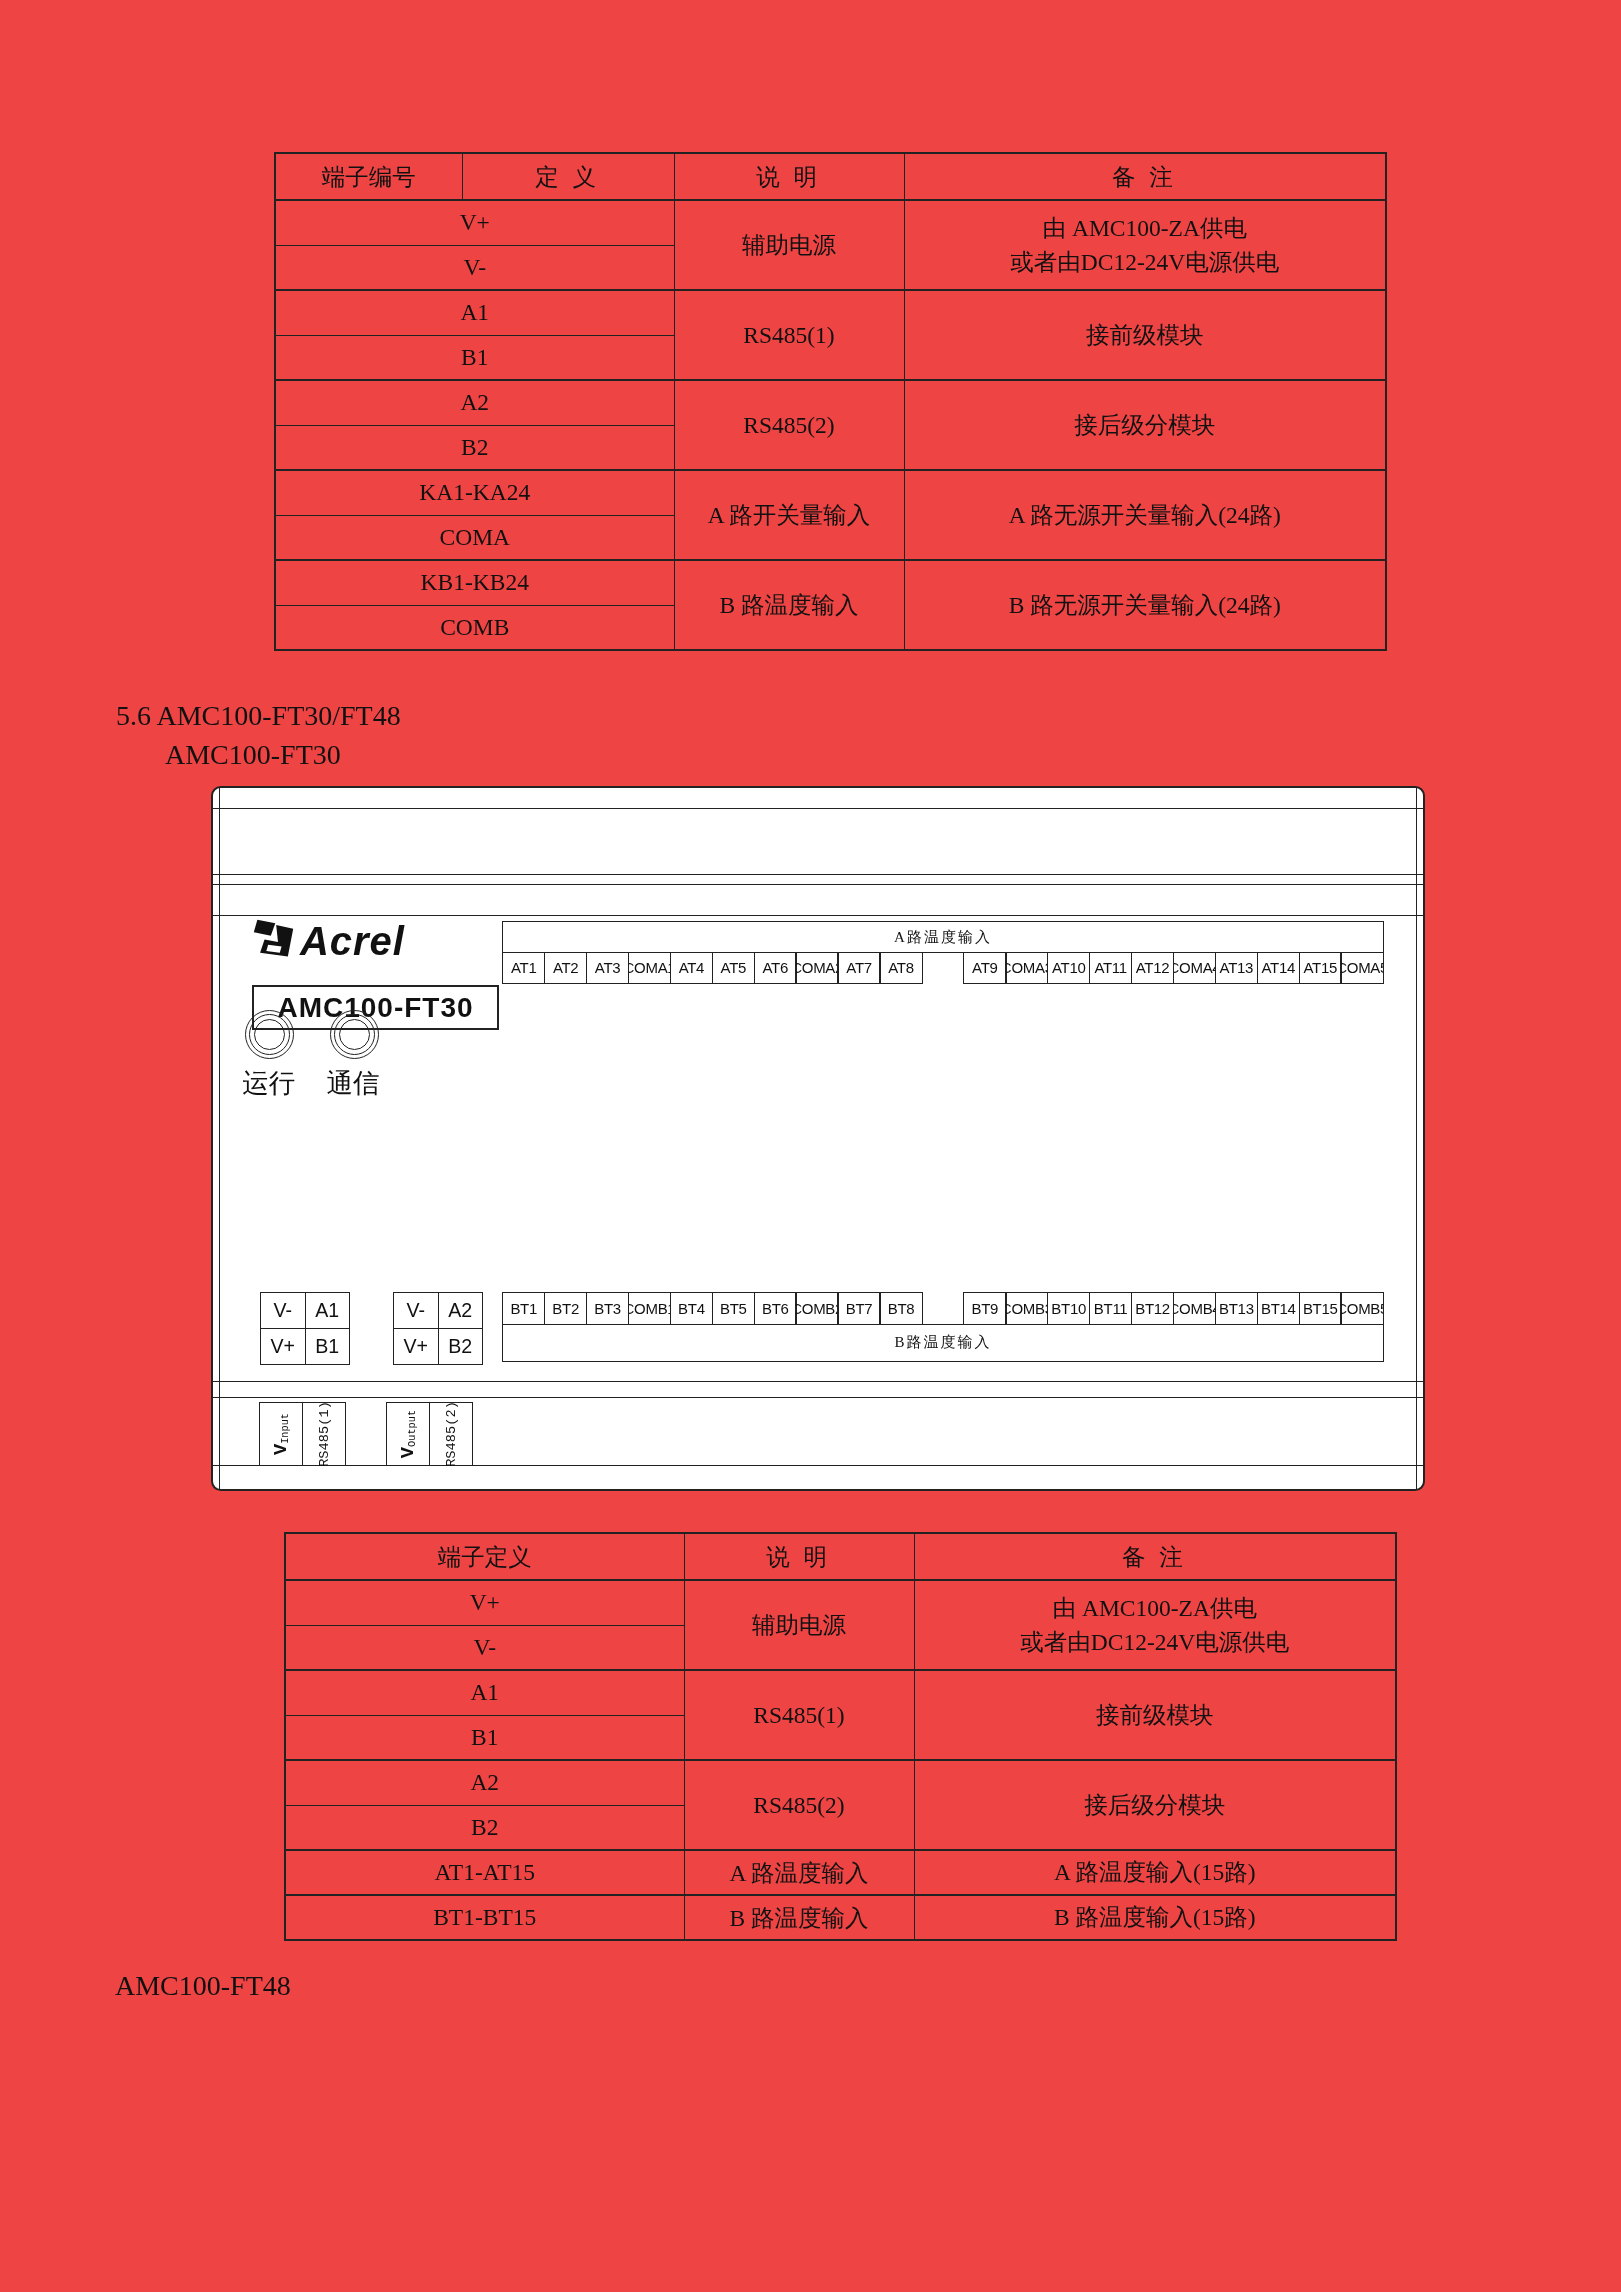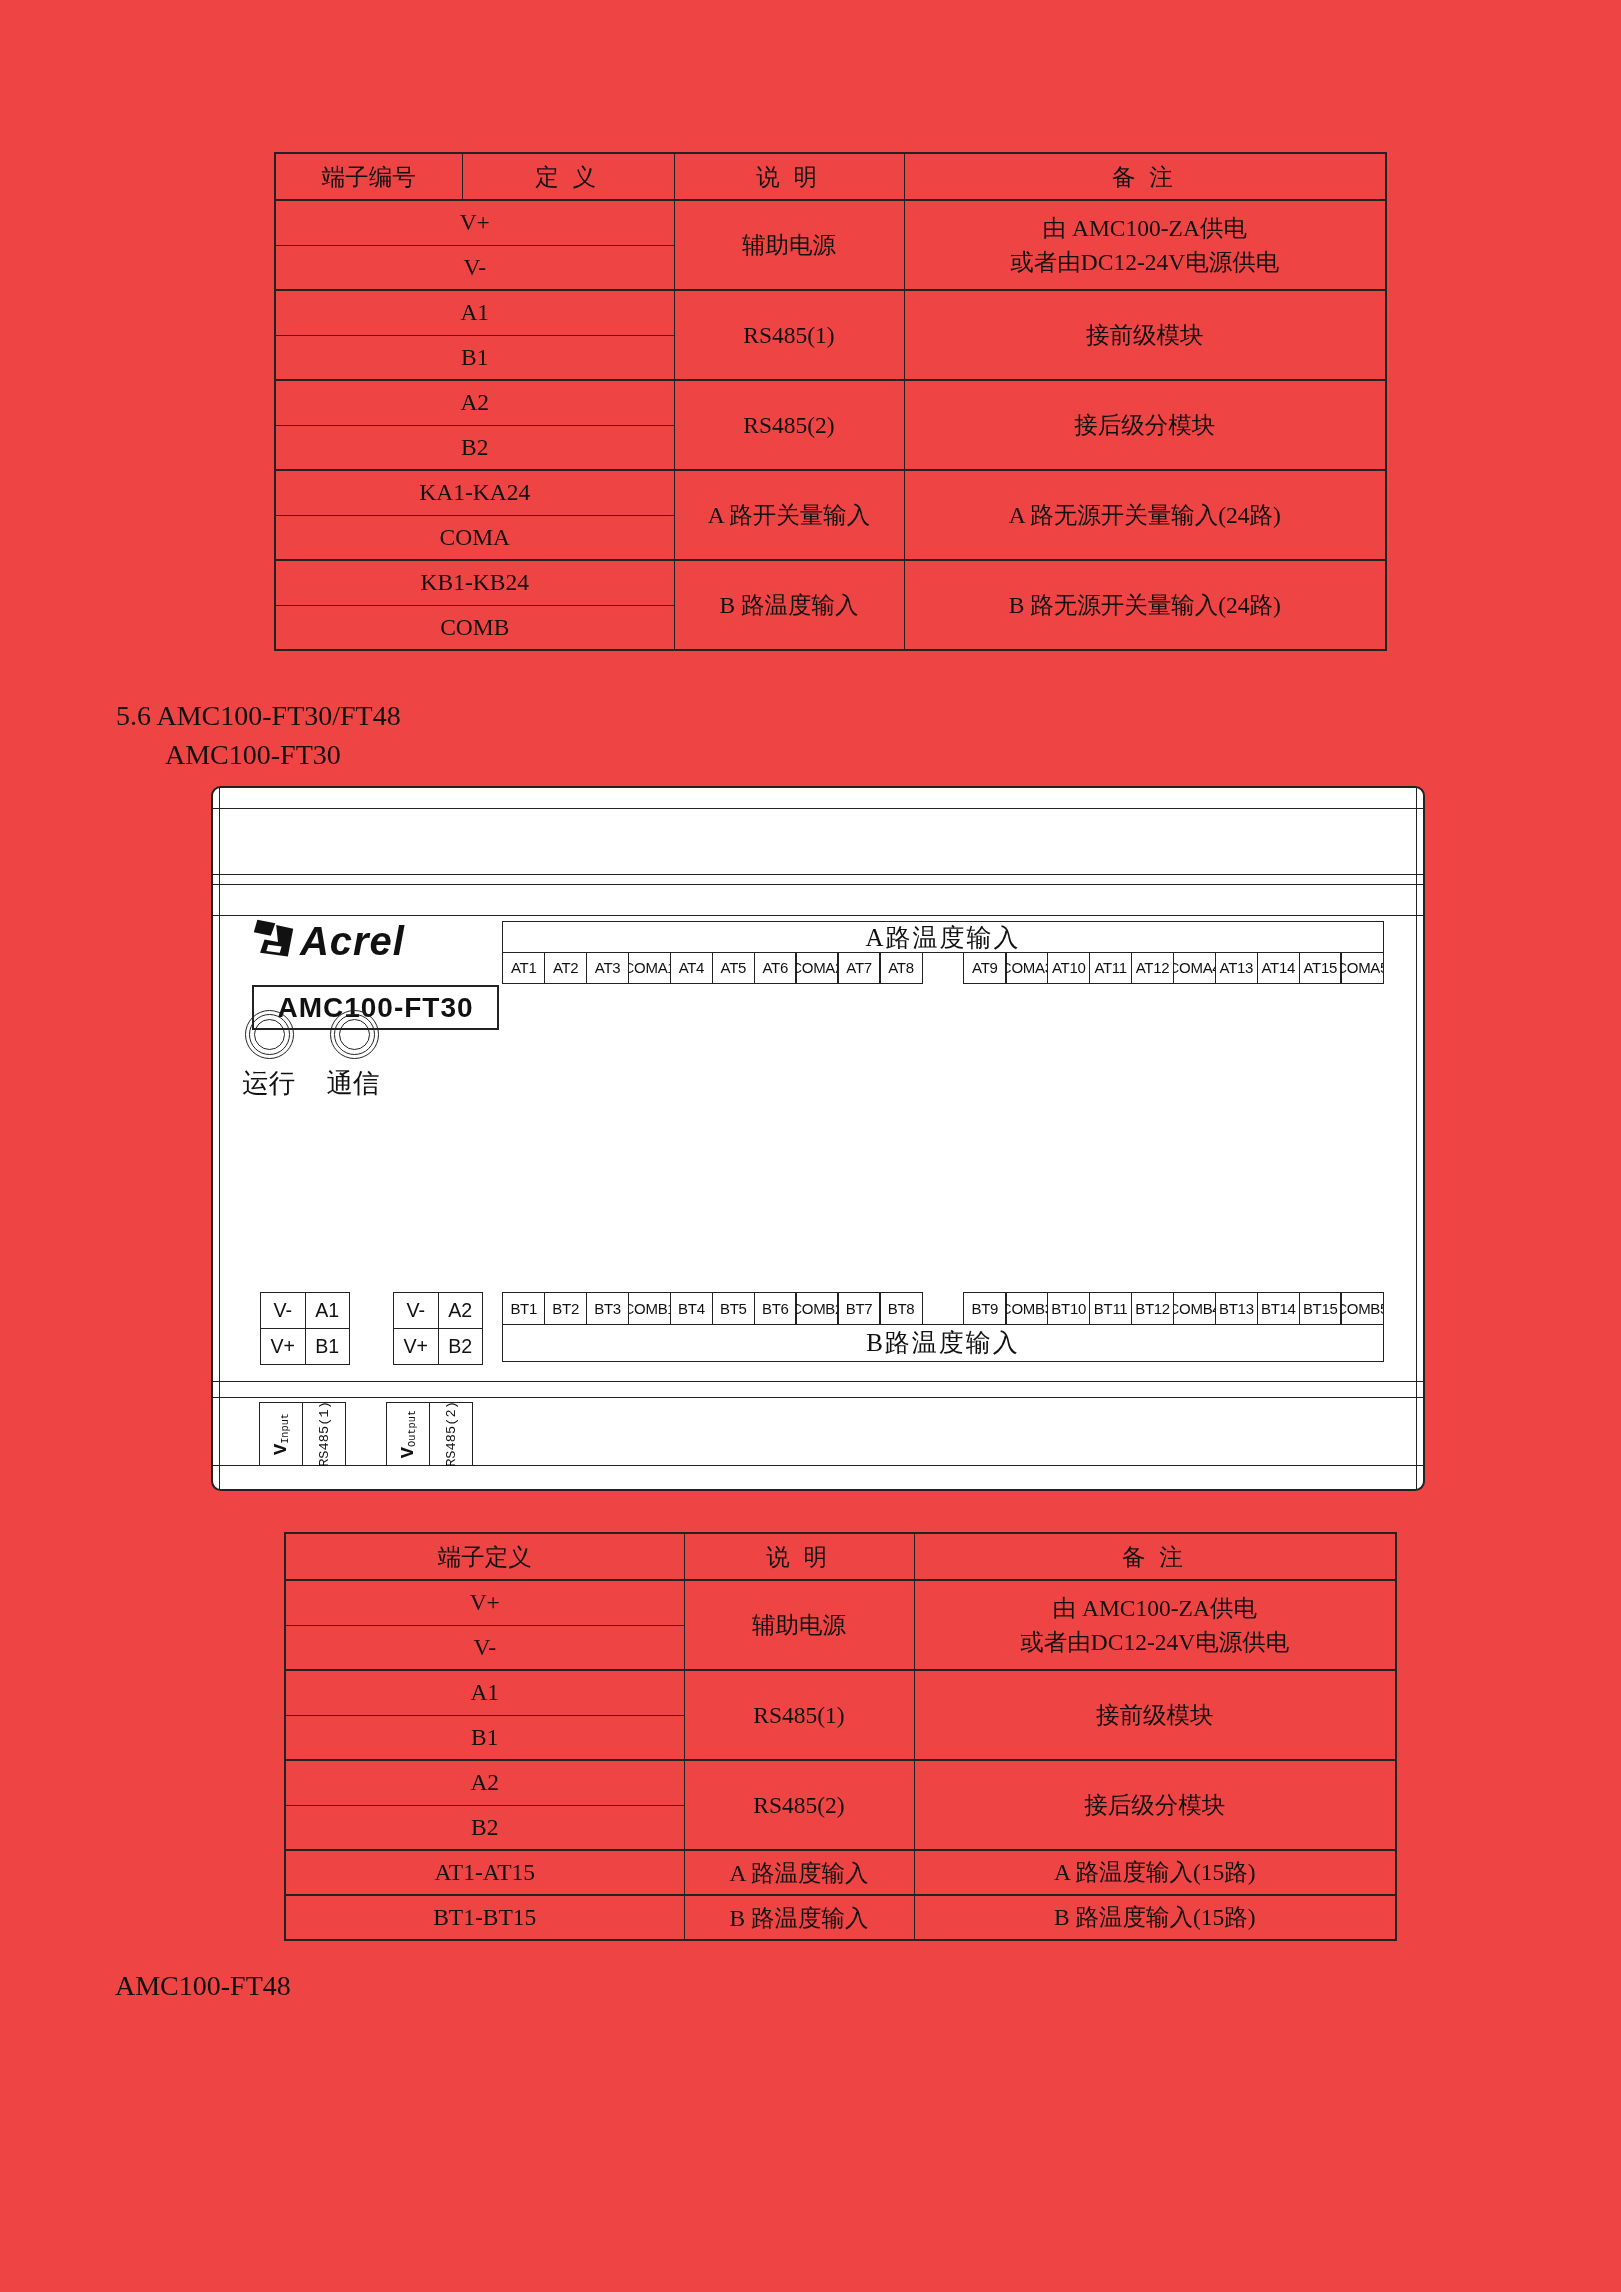--- a/index.html
+++ b/index.html
@@ -42,21 +42,21 @@
   .led{position:absolute;width:47px;height:47px;border:1.5px solid #222;border-radius:50%;}
   .led::before{content:'';position:absolute;inset:2.9px;border:1.5px solid #222;border-radius:50%;}
   .led::after{content:'';position:absolute;inset:7.8px;border:1px solid #222;border-radius:50%;}
   .led.one{left:32px;top:222px;} .led.two{left:117px;top:222px;}
   .led-lab{position:absolute;top:277px;width:78px;text-align:center;font-size:26.5px;font-weight:500;}
   .led-lab.one{left:16.7px;} .led-lab.two{left:101px;}
 
   .strip{position:absolute;left:289px;width:882px;}
   .strip.a{top:133px;} .strip.b{top:504px;}
   .strip-head{height:30px;border:1.5px solid #222;display:flex;align-items:center;justify-content:center;
-              font-family:'Liberation Serif','DejaVu Serif',serif;font-size:25px;letter-spacing:2px;}
+              font-family:'Liberation Serif','DejaVu Serif',serif;font-size:15px;letter-spacing:2px;}
   .strip.b .strip-head{height:36px;margin-top:-1.5px;}
   .scells{display:flex;height:32px;}
   .strip.a .scells{margin-top:-1.5px;height:32px;border-radius:10px;}
   .strip.b .scells{height:33px;}
   .scell{flex:1 1 0;border:1.5px solid #222;margin-left:-1.5px;display:flex;align-items:center;
          justify-content:center;font-size:15px;letter-spacing:-0.3px;overflow:hidden;}
   .scell:first-child{margin-left:0;}
   .scell.empty{border-color:transparent;}
 
   .blk{position:absolute;top:504px;width:89px;height:72px;display:grid;

